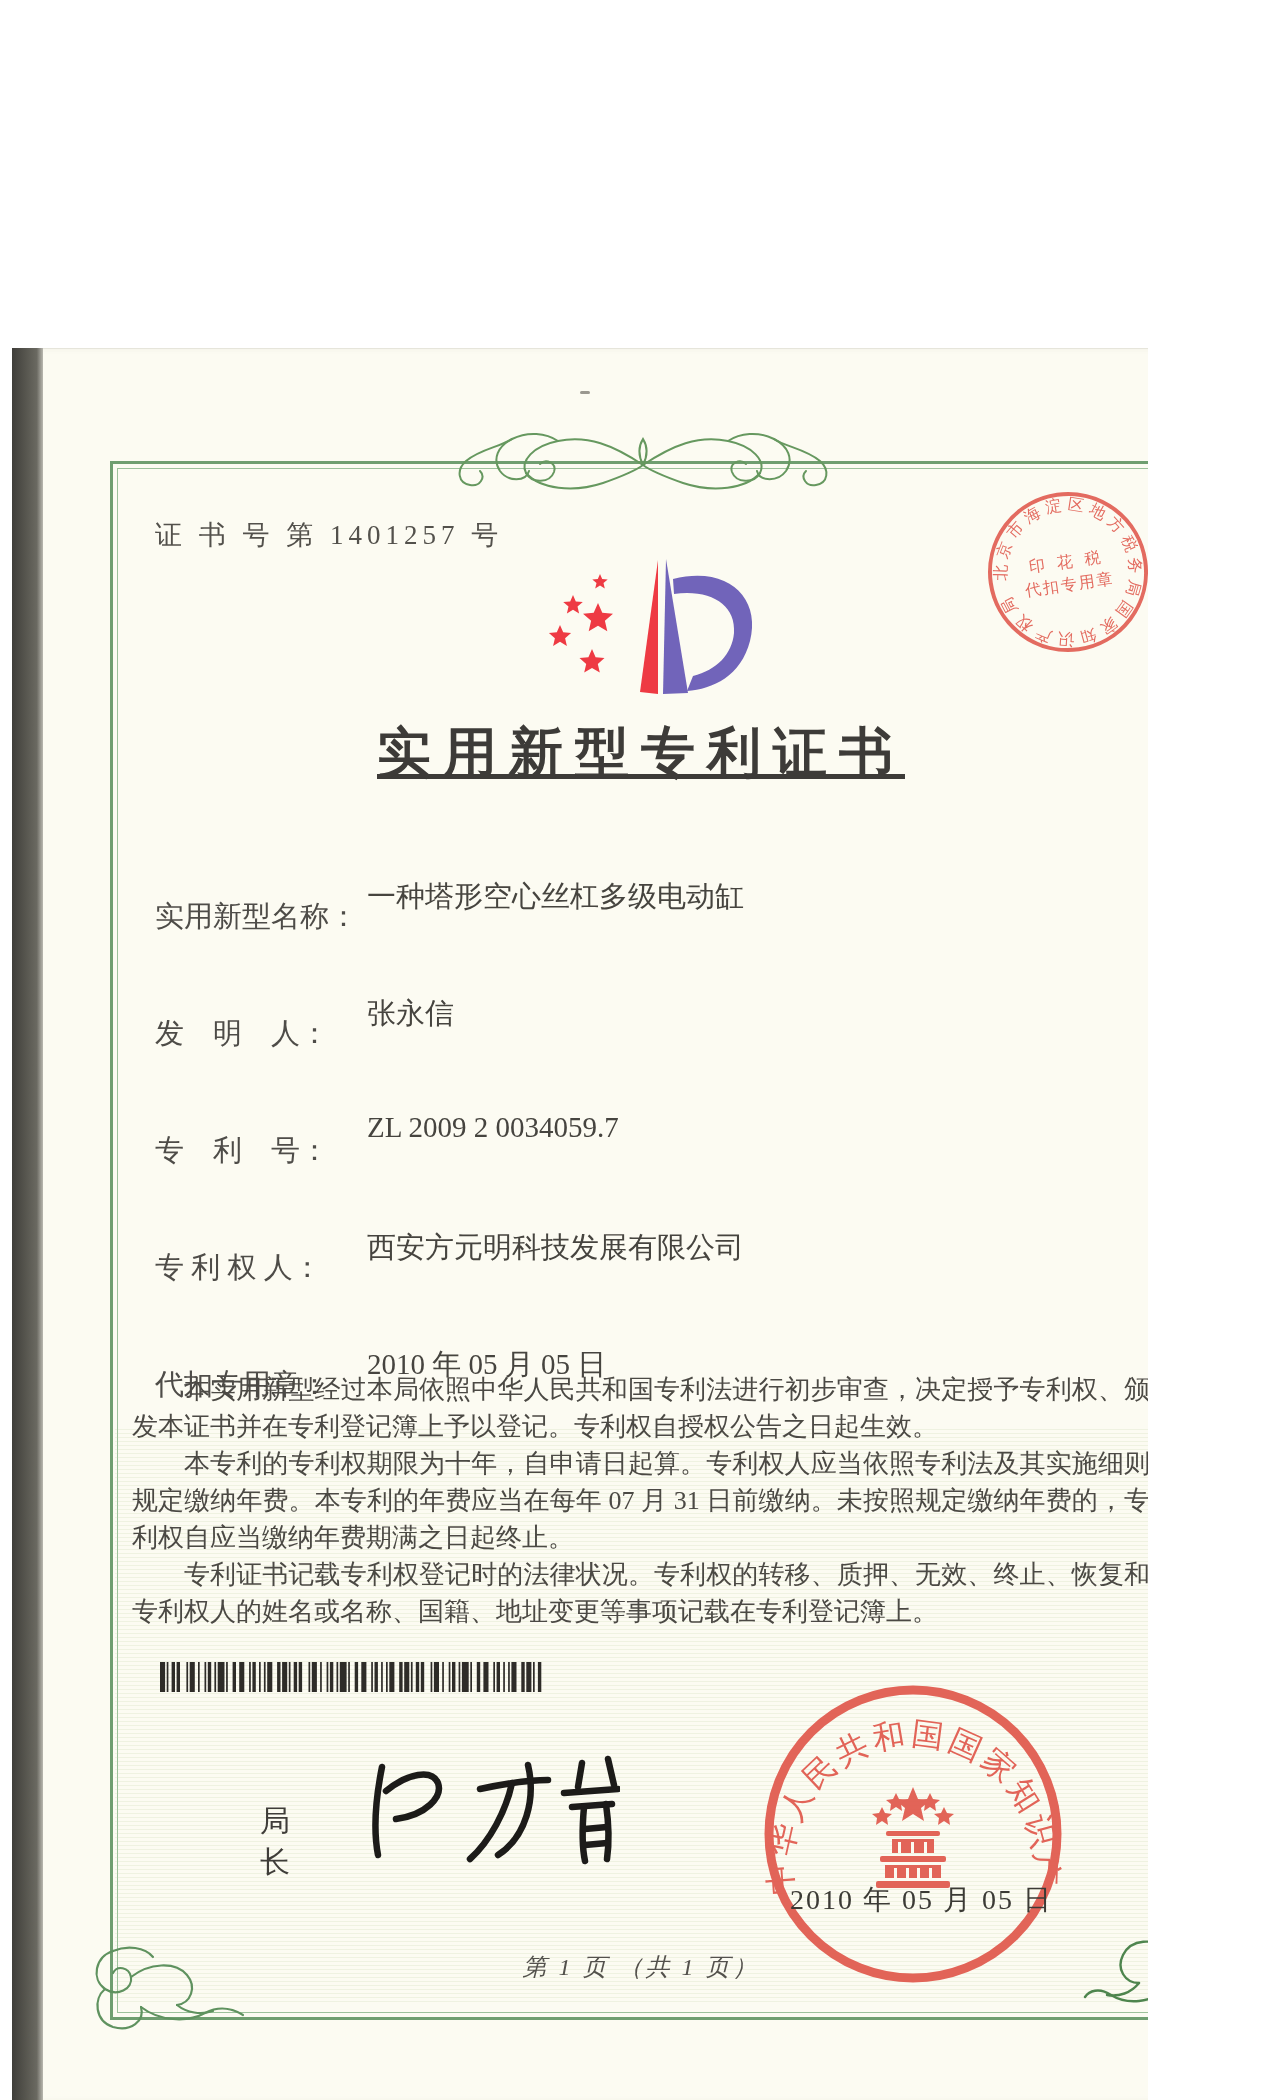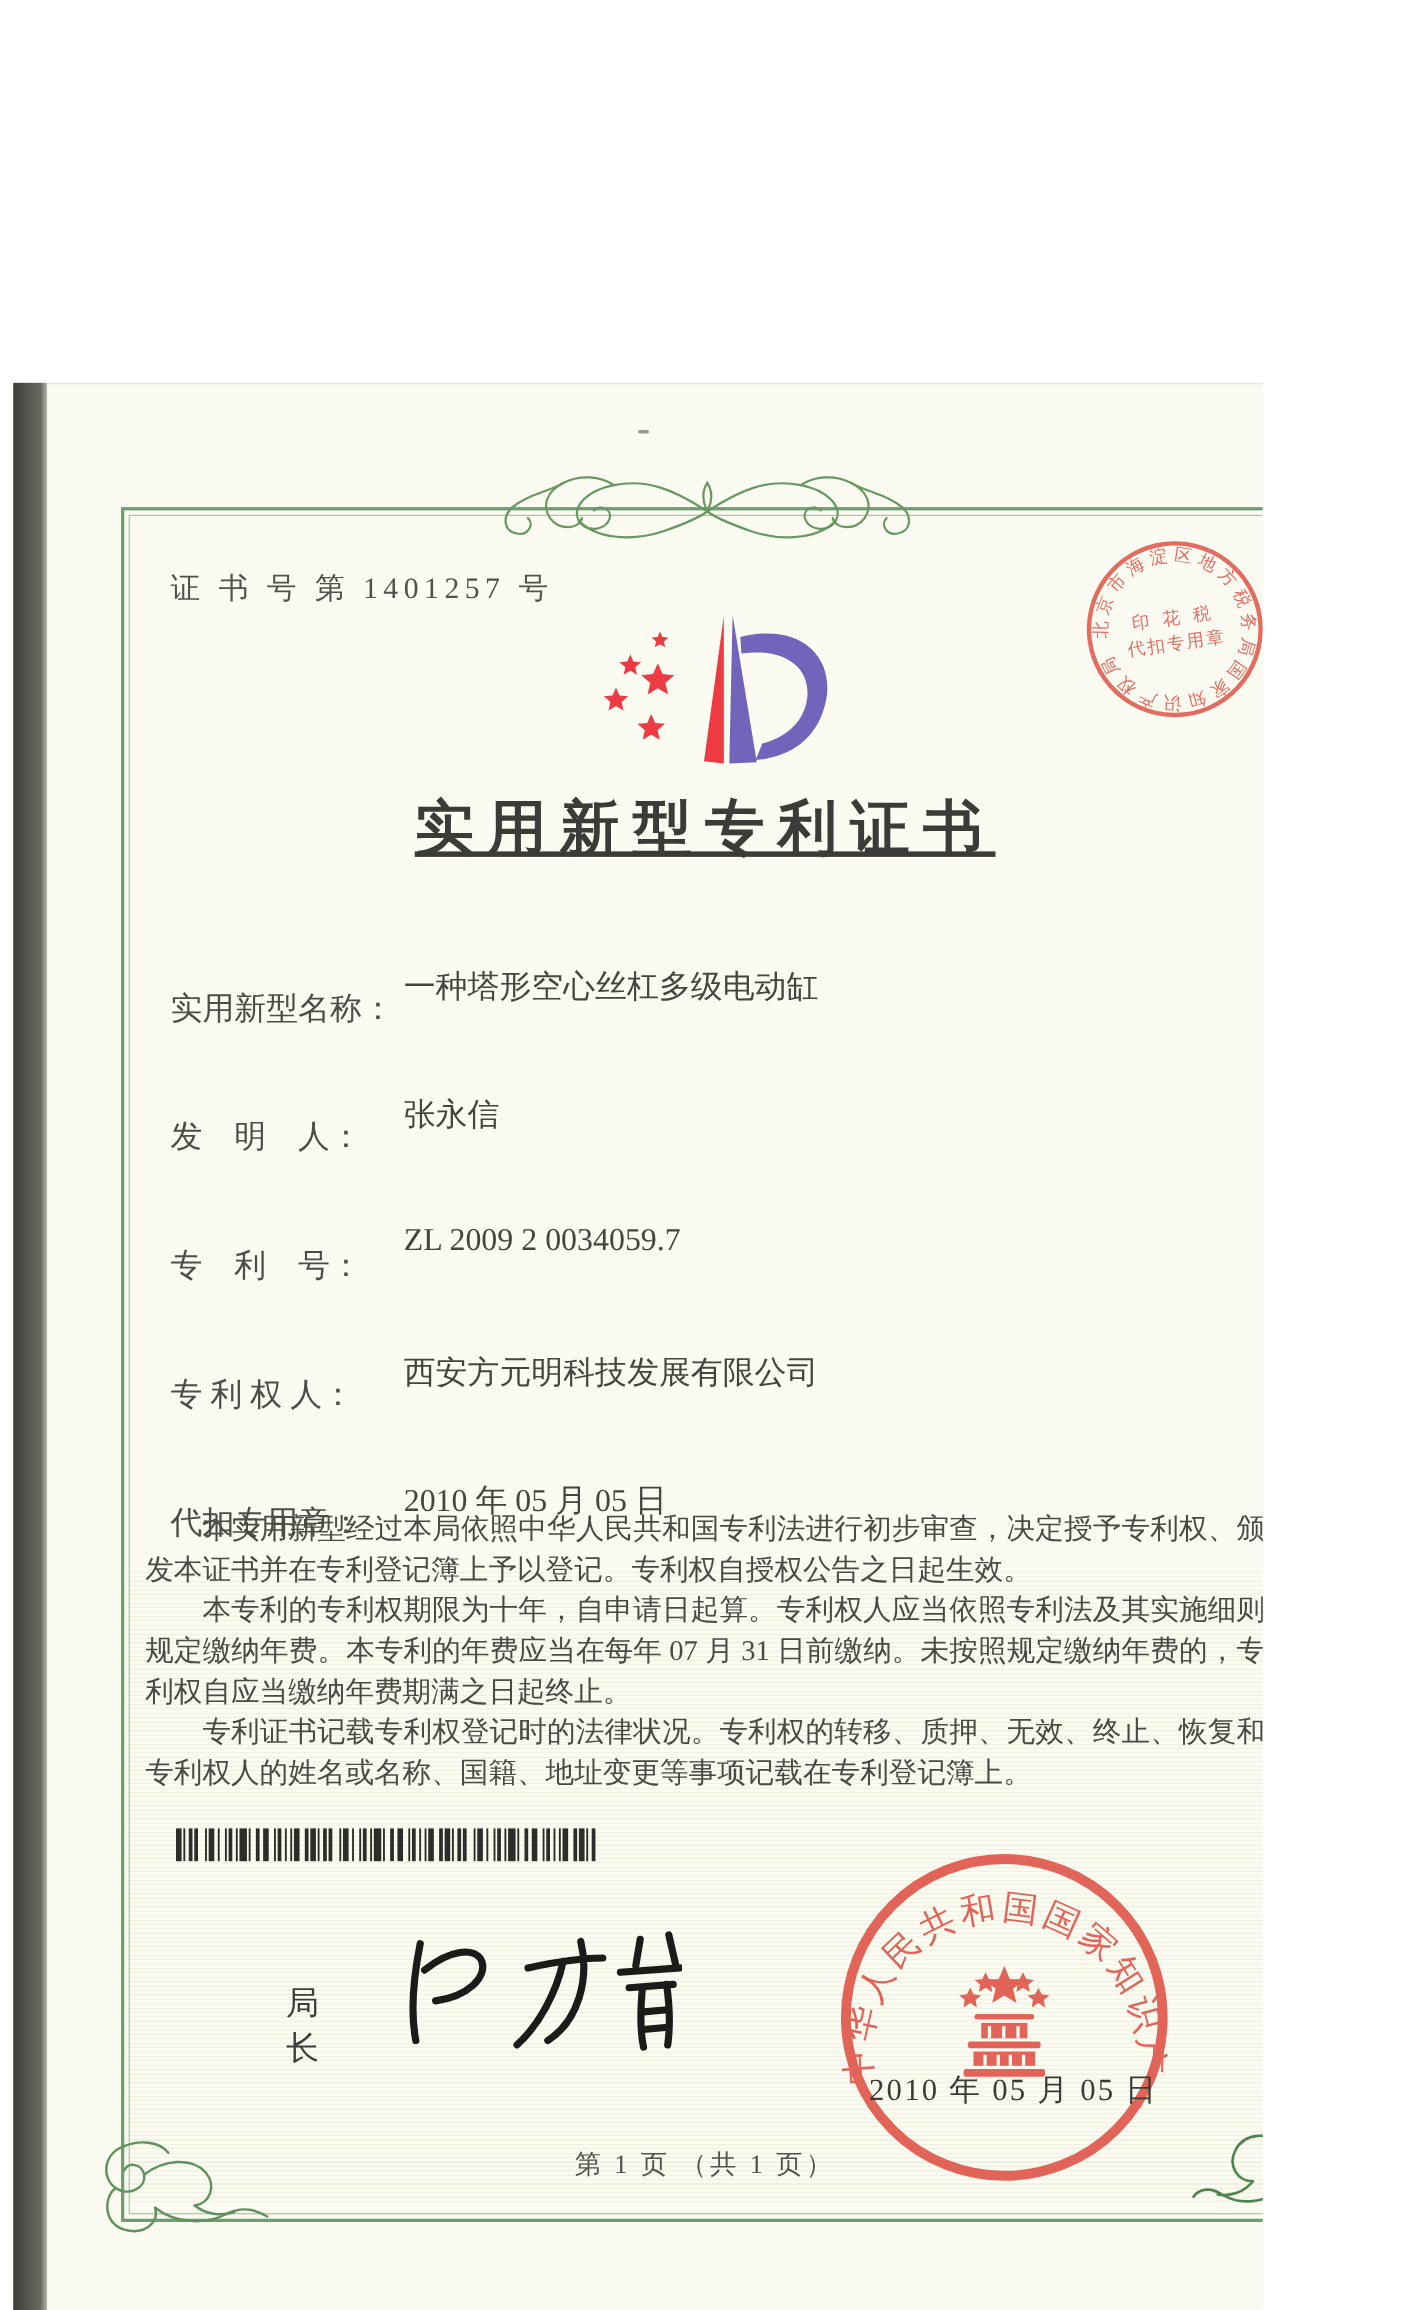--- a/index.html
+++ b/index.html
@@ -30,21 +30,21 @@
             text-align:justify;color:#4b4944;}
   .bodytext p{margin:0;text-indent:2em;}
   .barcode{position:absolute;left:117px;top:1313px;}
   .sigrow{position:absolute;left:217px;top:1400px;}
   .siglabel{position:absolute;left:0px;top:52px;font-size:30px;letter-spacing:2px;color:#3f3d39;}
   .signame{position:absolute;left:100px;top:0px;}
   .seal{position:absolute;left:715px;top:1330px;opacity:.92;}
   .sealdate{position:absolute;left:747px;top:1532px;font-size:28px;letter-spacing:2px;color:#3b3a35;z-index:7;}
   .taxstamp{position:absolute;left:940px;top:138px;transform:rotate(-8deg);opacity:.88;}
   .footer{position:absolute;left:28px;top:1602px;width:1140px;text-align:center;
-          font-size:24px;letter-spacing:3px;color:#53514c;}
+          font-size:24px;letter-spacing:3px;color:#53514c;font-style:italic;}
   .dash{position:absolute;background:#9a9890;border-radius:2px;}
   .orn-top{position:absolute;left:385px;top:78px;}
   .orn-bl{position:absolute;left:40px;top:1588px;}
   .orn-br{position:absolute;left:1040px;top:1552px;}
   svg{display:block;}
 </style>
 </head>
 <body>
 
 <div class="page">

